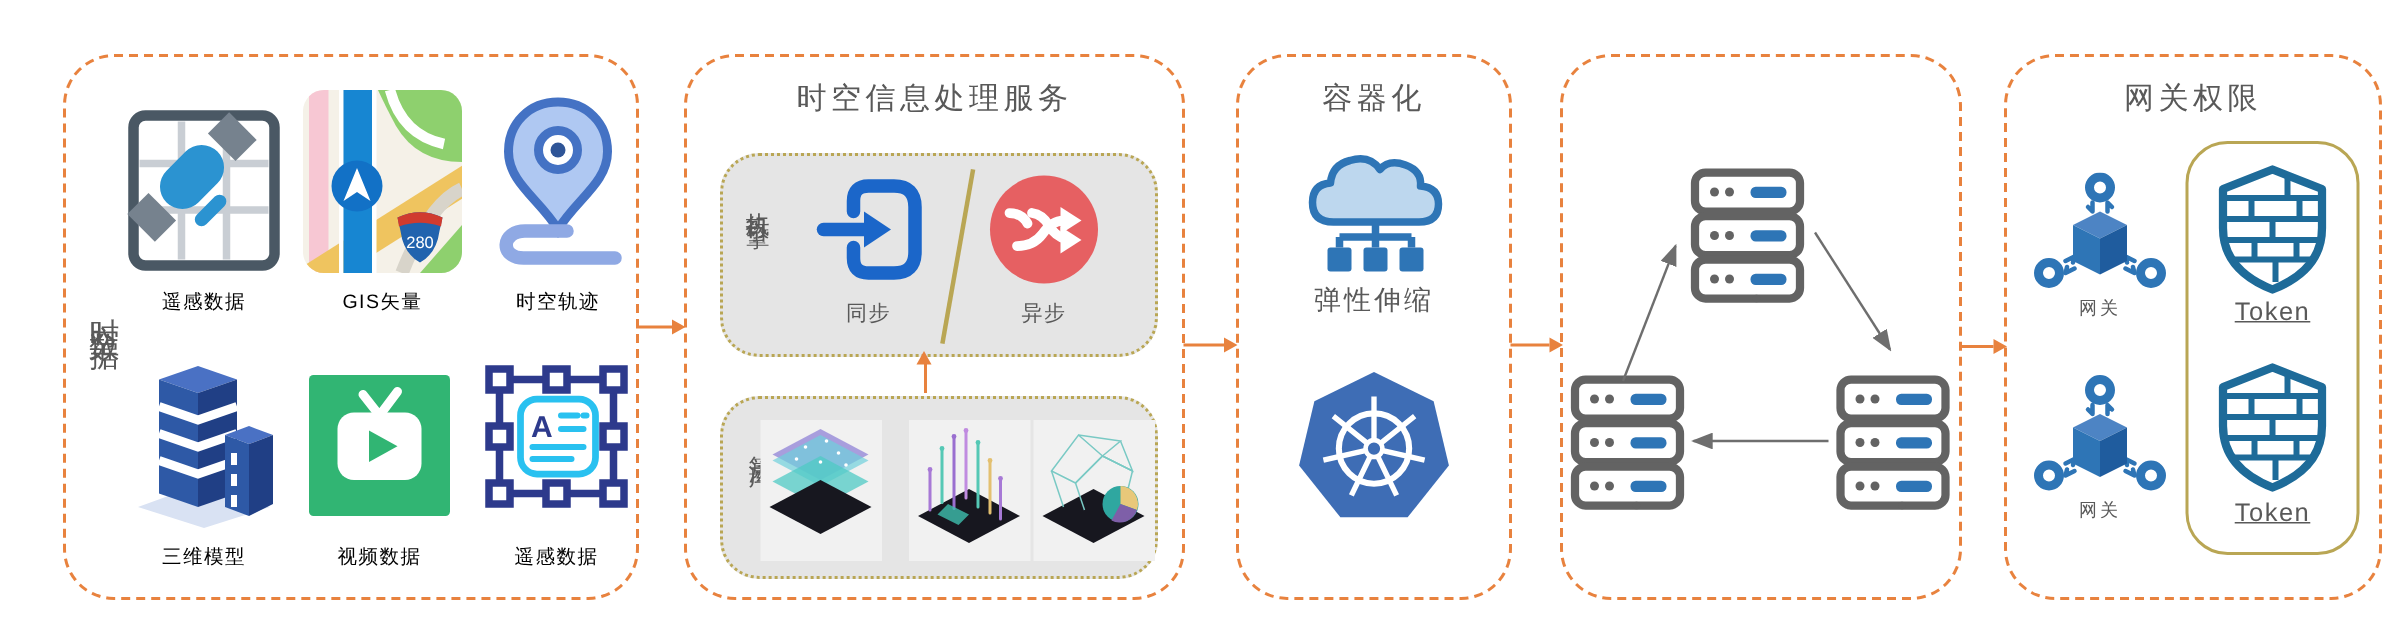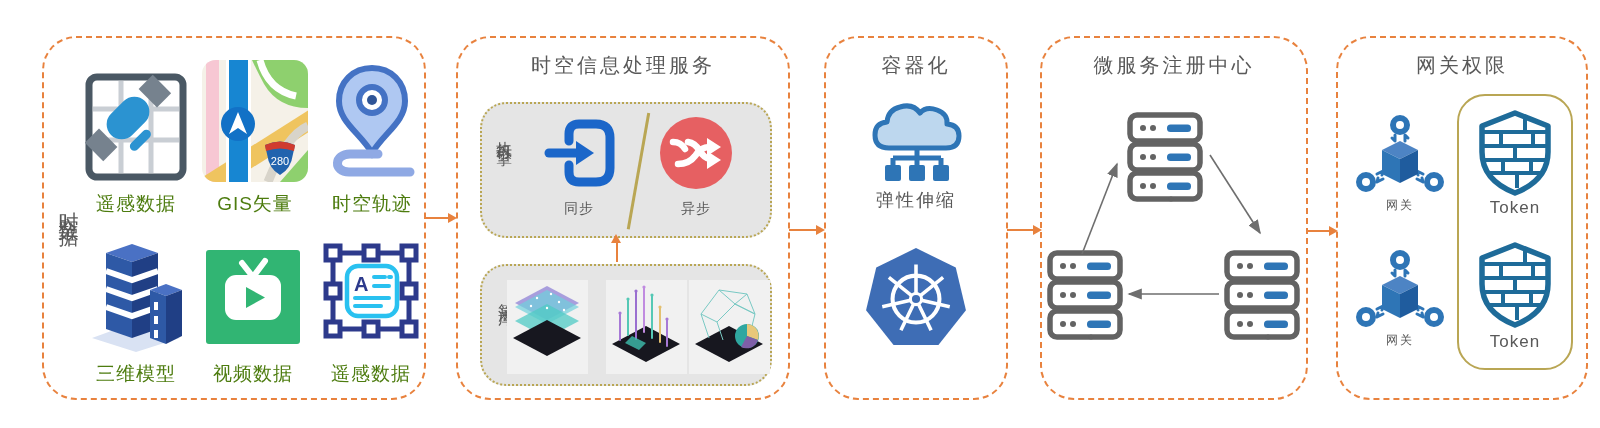--- a/index.html
+++ b/index.html
@@ -23,21 +23,21 @@
   .connector { position:absolute; height:0; border-top:2.5px solid #E8823E; }
   .connector::after { content:""; position:absolute; right:-9px; top:-6.5px;
     border-left:9px solid #E8823E; border-top:5.5px solid transparent; border-bottom:5.5px solid transparent; }
   #conn-1 { left:424px; top:217px; width:24px; }
   #conn-2 { left:789px; top:229px; width:27px; }
   #conn-3 { left:1007px; top:229px; width:26px; }
   #conn-4 { left:1307px; top:230px; width:22px; }
 
   
   .cell { position:absolute; text-align:center; }
-  .cell .label { margin-top:5px; font-size:19px; color:#4d7c0f; letter-spacing:1px; }
+  .cell .label { margin-top:5px; font-size:13px; color:#000000; letter-spacing:1px; }
   #cell-rs  { left:32px;  top:26px;  width:120px; }
   #cell-gis { left:152px; top:22px;  width:118px; }
   #cell-trk { left:278px; top:24px;  width:100px; }
   #cell-3d  { left:36px;  top:202px; width:112px; }
   #cell-vid { left:158px; top:206px; width:102px; }
   #cell-txt { left:274px; top:204px; width:106px; }
 
   
   .inner-dotted { position:absolute; left:22px; width:292px; border:2px dotted #B9A654; border-radius:26px; background:#e5e5e5; }
   #engine-box { top:64px; height:136px; }
@@ -64,21 +64,21 @@
 
   
   #registry-svg { position:absolute; left:0; top:58px; }
 
   
   .gw-icon { position:absolute; left:16px; }
   .gw-label { position:absolute; left:16px; width:92px; text-align:center; font-size:12px; color:#595959; letter-spacing:2px; }
   #token-panel { position:absolute; left:119px; top:56px; width:116px; height:276px;
                  border:2px solid #B9A654; border-radius:28px; background:#fff; }
   .shield { position:absolute; left:50%; transform:translateX(-50%); }
-  .token-label { position:absolute; left:0; width:100%; text-align:center; font-size:17px; color:#595959; letter-spacing:1px; }
+  .token-label { position:absolute; left:0; width:100%; text-align:center; font-size:17px; color:#595959; letter-spacing:1px;text-decoration:underline; }
 </style>
 </head>
 <body>
 
 <div class="canvas">
 
   <div class="dashed-box" id="box-data">
     <div class="vlabel vlabel-main">时空数据</div>
 
     <div class="cell" id="cell-rs">
@@ -307,21 +307,20 @@
         <g stroke="#fff" stroke-width="3.5" fill="none">
           <circle cx="52" cy="54" r="23" stroke-width="4"></circle>
           <path d="M52 54 L52 20 M52 54 L78.6 32.8 M52 54 L85.1 61.6 M52 54 L66.8 84.6 M52 54 L37.2 84.6 M52 54 L18.9 61.6 M52 54 L25.4 32.8"></path>
         </g>
         <circle cx="52" cy="54" r="5.5" fill="#3E6DB5" stroke="#fff" stroke-width="3"></circle>
       </svg>
     </span>
   </div>
 
   <div class="dashed-box" id="box-registry">
-    <div class="box-title">微服务注册中心</div>
     <svg id="registry-svg" width="268" height="300" viewBox="0 0 268 300">
       <defs>
         <marker id="ah" markerWidth="9" markerHeight="7" refX="8" refY="3.5" orient="auto">
           <path d="M0,0 L9,3.5 L0,7 Z" fill="#6E6E6E"></path>
         </marker>
         <g id="server">
           <g fill="#fff" stroke="#636363" stroke-width="5.5">
             <rect x="3" y="3" width="70" height="26" rx="7"></rect>
             <rect x="3" y="32" width="70" height="26" rx="7"></rect>
             <rect x="3" y="61" width="70" height="26" rx="7"></rect>

